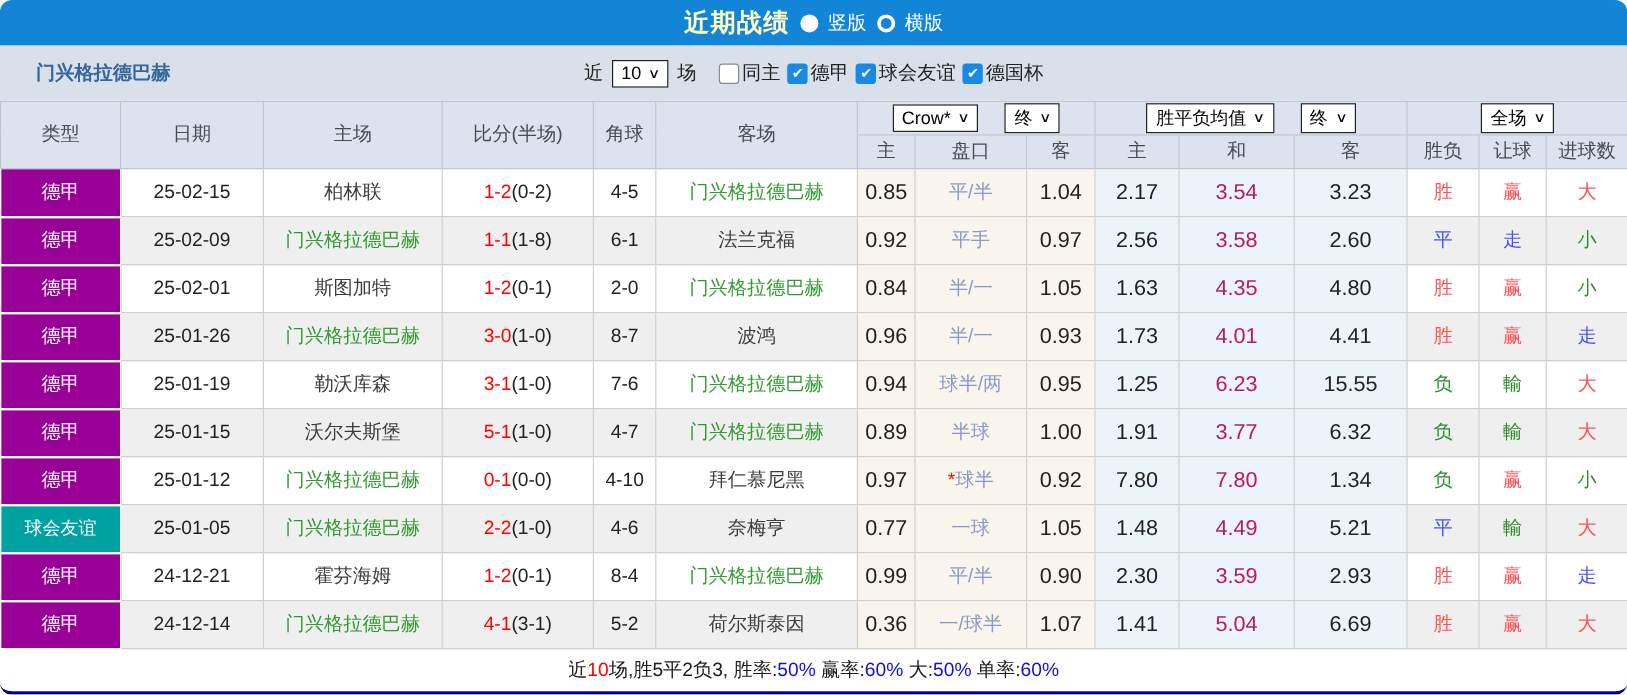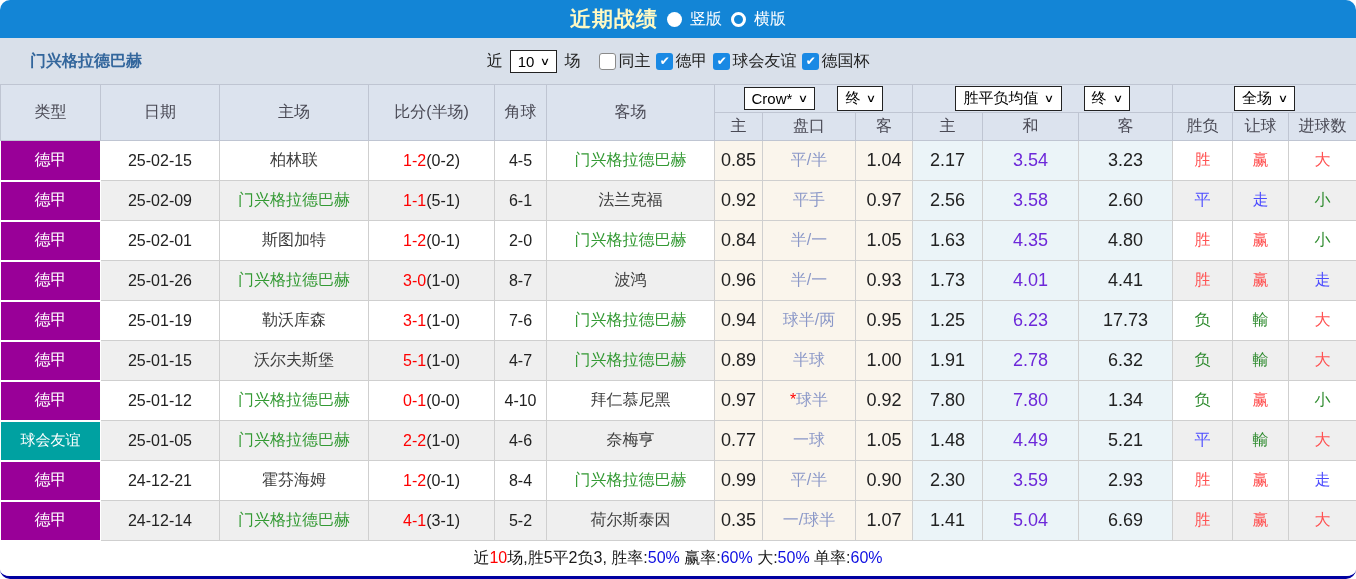--- a/index.html
+++ b/index.html
@@ -40,21 +40,21 @@
   td.col-type { color:#fff; border-color:#fff; border-bottom-width:2px; font-size:16px; }
   td.col-type.purple { background:#990098 !important; }
   td.col-type.teal   { background:#00a1a1 !important; font-size:15px; }
   .num { font-size:18px; }
   .score-main { color:#f00; }
   .score-half { color:#222; }
   td.team { color:#3c3c3c; }
   td.team.focus { color:#349a34; }
   .handicap-text { color:#8b98c8; }
   .star { color:#f00; }
-  td.avg-draw { color:#6d28d9; }
+  td.avg-draw { color:#be185d; }
   .c-red { color:#ff5252; }
   .c-blue { color:#4d4dff; }
   .c-green { color:#2e8b2e; }
 
   
   .summary { flex:1; display:flex; align-items:center; justify-content:center; font-size:16px; background:#fff; }
   .s-black { color:#1a1a1a; } .s-red { color:#ff0000; } .s-blue { color:#0f0fe1; }
 </style>
 </head>
 <body>
@@ -189,21 +189,21 @@
           <td class="bg-blue num avg-draw">3.54</td>
           <td class="bg-blue num">3.23</td>
           <td class="c-red">胜</td>
           <td class="c-red">赢</td>
           <td class="c-red">大</td>
         </tr>
         <tr class="even">
           <td class="col-type purple">德甲</td>
           <td class="c-date">25-02-09</td>
           <td class="team focus">门兴格拉德巴赫</td>
-          <td class="score"><span class="score-main">1-1</span><span class="score-half">(5-1)</span></td>
+          <td class="score"><span class="score-main">1-1</span><span class="score-half">(1-8)</span></td>
           <td>6-1</td>
           <td class="team">法兰克福</td>
           <td class="bg-cream num">0.92</td>
           <td class="bg-cream"><span class="handicap-text">平手</span></td>
           <td class="bg-cream num">0.97</td>
           <td class="bg-blue num">2.56</td>
           <td class="bg-blue num avg-draw">3.58</td>
           <td class="bg-blue num">2.60</td>
           <td class="c-blue">平</td>
           <td class="c-blue">走</td>
@@ -248,37 +248,37 @@
           <td class="c-date">25-01-19</td>
           <td class="team">勒沃库森</td>
           <td class="score"><span class="score-main">3-1</span><span class="score-half">(1-0)</span></td>
           <td>7-6</td>
           <td class="team focus">门兴格拉德巴赫</td>
           <td class="bg-cream num">0.94</td>
           <td class="bg-cream"><span class="handicap-text">球半/两</span></td>
           <td class="bg-cream num">0.95</td>
           <td class="bg-blue num">1.25</td>
           <td class="bg-blue num avg-draw">6.23</td>
-          <td class="bg-blue num">17.73</td>
+          <td class="bg-blue num">15.55</td>
           <td class="c-green">负</td>
           <td class="c-green">輸</td>
           <td class="c-red">大</td>
         </tr>
         <tr class="even">
           <td class="col-type purple">德甲</td>
           <td class="c-date">25-01-15</td>
           <td class="team">沃尔夫斯堡</td>
           <td class="score"><span class="score-main">5-1</span><span class="score-half">(1-0)</span></td>
           <td>4-7</td>
           <td class="team focus">门兴格拉德巴赫</td>
           <td class="bg-cream num">0.89</td>
           <td class="bg-cream"><span class="handicap-text">半球</span></td>
           <td class="bg-cream num">1.00</td>
           <td class="bg-blue num">1.91</td>
-          <td class="bg-blue num avg-draw">2.78</td>
+          <td class="bg-blue num avg-draw">3.77</td>
           <td class="bg-blue num">6.32</td>
           <td class="c-green">负</td>
           <td class="c-green">輸</td>
           <td class="c-red">大</td>
         </tr>
         <tr class="odd">
           <td class="col-type purple">德甲</td>
           <td class="c-date">25-01-12</td>
           <td class="team focus">门兴格拉德巴赫</td>
           <td class="score"><span class="score-main">0-1</span><span class="score-half">(0-0)</span></td>
@@ -328,21 +328,21 @@
           <td class="c-red">赢</td>
           <td class="c-blue">走</td>
         </tr>
         <tr class="even">
           <td class="col-type purple">德甲</td>
           <td class="c-date">24-12-14</td>
           <td class="team focus">门兴格拉德巴赫</td>
           <td class="score"><span class="score-main">4-1</span><span class="score-half">(3-1)</span></td>
           <td>5-2</td>
           <td class="team">荷尔斯泰因</td>
-          <td class="bg-cream num">0.35</td>
+          <td class="bg-cream num">0.36</td>
           <td class="bg-cream"><span class="handicap-text">一/球半</span></td>
           <td class="bg-cream num">1.07</td>
           <td class="bg-blue num">1.41</td>
           <td class="bg-blue num avg-draw">5.04</td>
           <td class="bg-blue num">6.69</td>
           <td class="c-red">胜</td>
           <td class="c-red">赢</td>
           <td class="c-red">大</td>
         </tr>
       </tbody>

